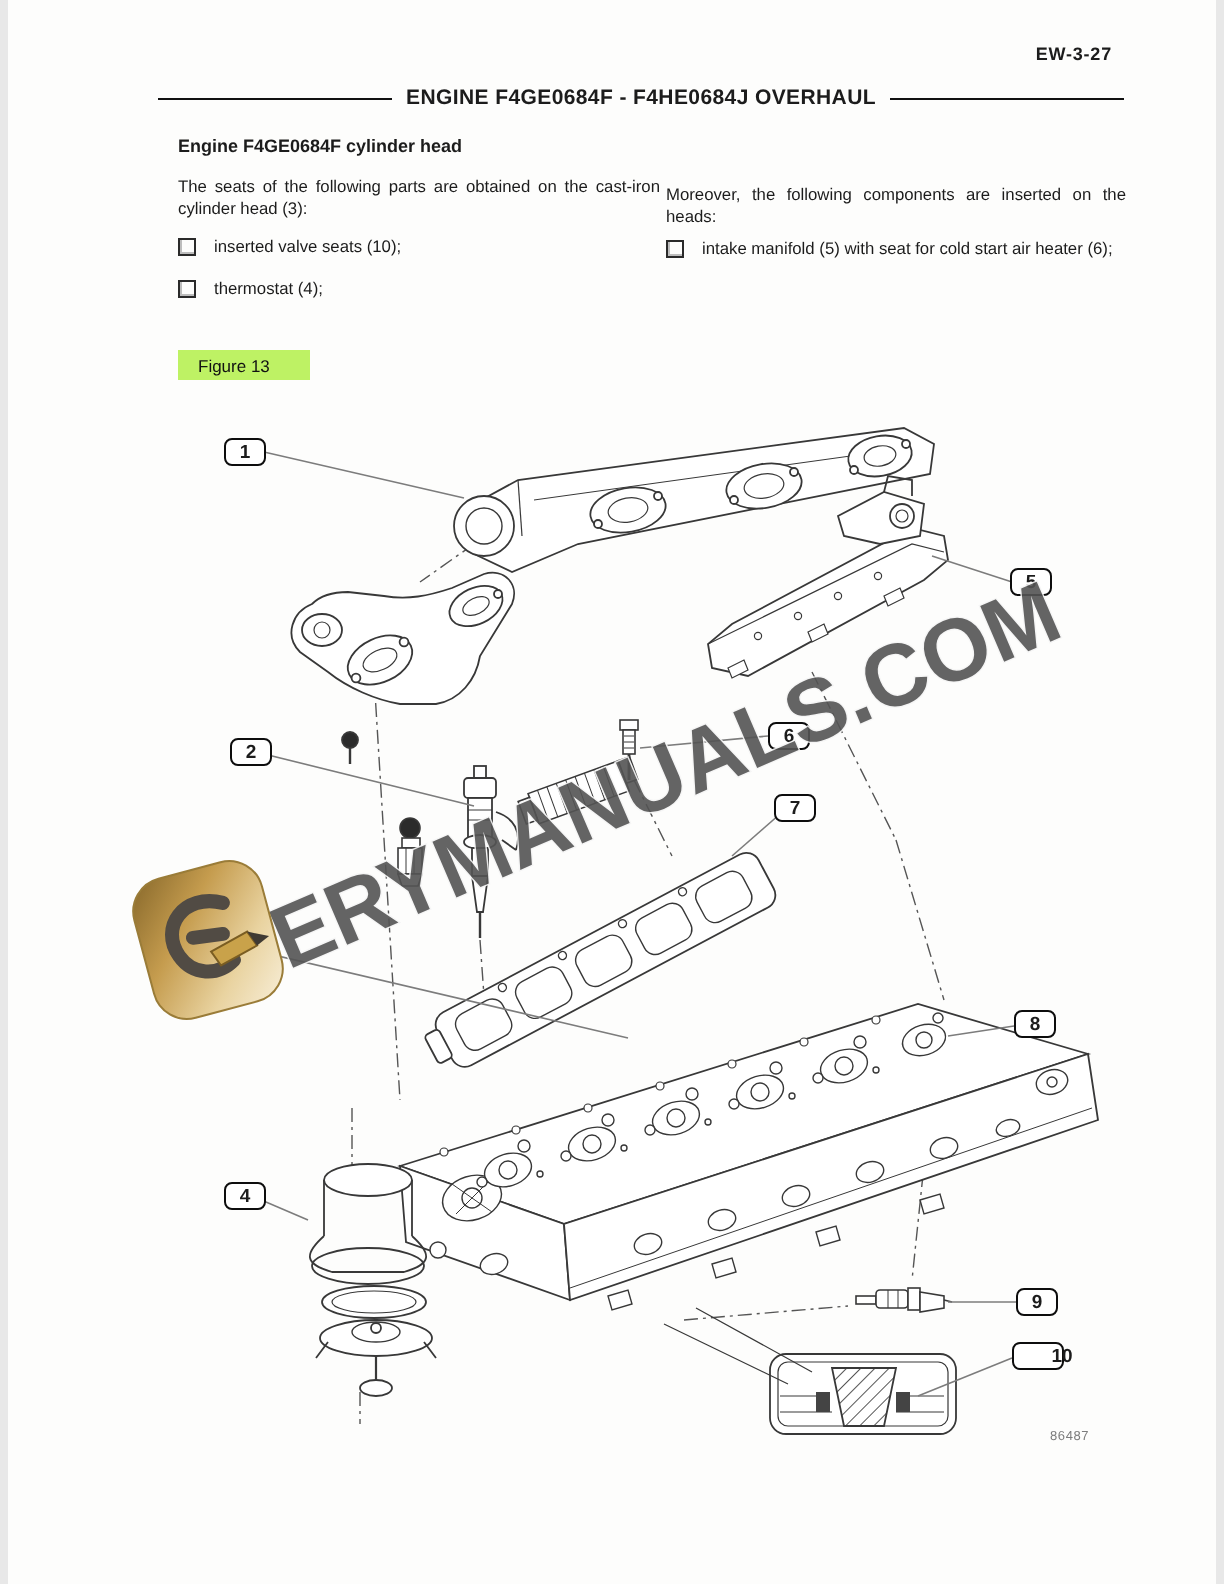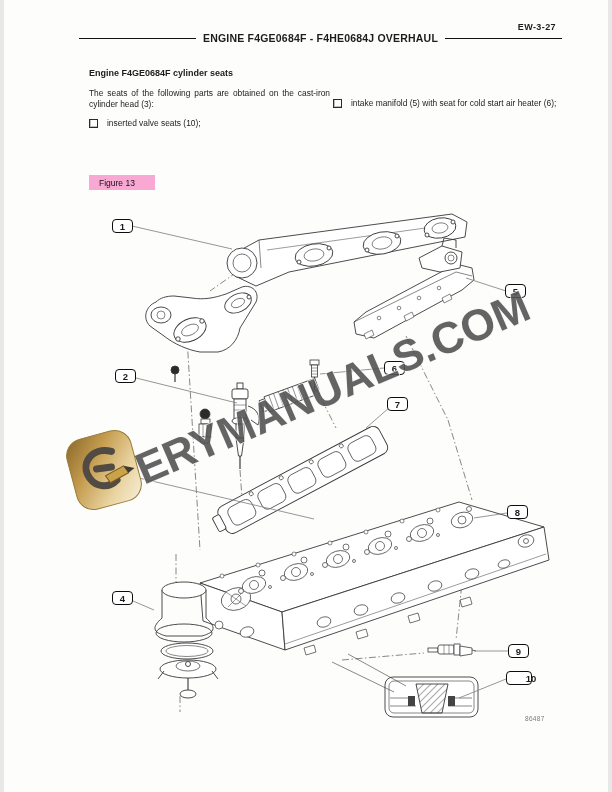--- a/index.html
+++ b/index.html
@@ -1,37 +1,37 @@
 <!DOCTYPE html>
 <html><head>
 <meta charset="utf-8">
 <style>
   html,body{margin:0;padding:0;background:#e8e8e8;}
   #page{position:relative;width:604px;height:792px;background:#fdfdfc;margin:0 auto;
         font-family:"Liberation Sans",sans-serif;color:#1c1c1c;overflow:hidden;}
   .abs{position:absolute;}
   
   #page-number{top:22px;right:52px;font-size:9px;font-weight:bold;letter-spacing:.4px;}
-  #header-rule{top:32px;left:75px;width:483px;display:flex;align-items:center;justify-content:center;}
+  #header-rule{top:43px;left:75px;width:483px;display:flex;align-items:center;justify-content:center;}
   #header-rule .hline{flex:1;height:0;border-top:1.6px solid #111;}
   #header-title{font-size:10.5px;font-weight:bold;padding:0 7px;white-space:nowrap;letter-spacing:.2px;}
   
   #section-title{top:68px;left:85px;font-size:9px;font-weight:bold;}
   .col{font-size:8.4px;line-height:10.6px;text-align:justify;}
   #col-left{top:88px;left:85px;width:241px;}
   #col-right{top:92px;left:329px;width:230px;}
   .blist{margin-top:9px;}
   #col-right .blist{margin-top:6px;}
   .bitem{display:flex;gap:9px;margin-bottom:8.5px;text-align:justify;}
   #col-left .bitem{margin-bottom:10px;}
   .sq{flex:0 0 auto;width:7px;height:7px;border:1.2px solid #2a2a2a;margin-top:1px;
       box-shadow:inset 1px -1px 0 rgba(0,0,0,.25);}
   .bitxt{flex:1;}
   
-  #figure-label{top:175px;left:85px;width:66px;height:15px;background:#f9a8d4;
+  #figure-label{top:175px;left:85px;width:66px;height:15px;background:#bef264;
     font-size:8.5px;display:flex;align-items:center;padding-left:10px;box-sizing:border-box;color:#111;}
   
   #figure-svg{top:0;left:0;z-index:1;}
   #watermark-svg{top:0;left:0;z-index:3;pointer-events:none;}
   .callout{position:absolute;z-index:2;width:21px;height:14px;box-sizing:border-box;
     border:1.5px solid #0d0d0d;border-radius:4px;background:#fff;display:flex;
     align-items:center;justify-content:center;font-size:9.5px;font-weight:bold;}
   .callout.wide{width:25px;}
   .callout.hidden-under{z-index:2;}
   #figure-code{top:715px;left:521px;font-size:6.5px;color:#7c7c7c;letter-spacing:.3px;z-index:2;}
@@ -42,36 +42,41 @@
 <div id="page">
 
   <div class="abs" id="page-number">EW-3-27</div>
 
   <div class="abs" id="header-rule">
     <span class="hline"></span>
     <span id="header-title">ENGINE F4GE0684F - F4HE0684J OVERHAUL</span>
     <span class="hline"></span>
   </div>
 
-  <div class="abs" id="section-title">Engine F4GE0684F cylinder seats</div>
+  <div class="abs" id="section-title">Engine F4GE0684F cylinder head</div>
 
   <div class="abs col" id="col-left">
     <div>The seats of the following parts are obtained on the cast-iron cylinder head (3):</div>
     <div class="blist">
 
         <div class="bitem">
           <span class="sq"></span>
           <span class="bitxt">inserted valve seats (10);</span>
         </div>
 
 
+        <div class="bitem">
+          <span class="sq"></span>
+          <span class="bitxt">thermostat (4);</span>
+        </div>
       </div>
   </div>
 
   <div class="abs col" id="col-right">
+    <div>Moreover, the following components are inserted on the heads:</div>
     <div class="blist">
 
 
         <div class="bitem">
           <span class="sq"></span>
           <span class="bitxt">intake manifold (5) with seat for cold start air heater (6);</span>
         </div>
 
       </div>
   </div>

